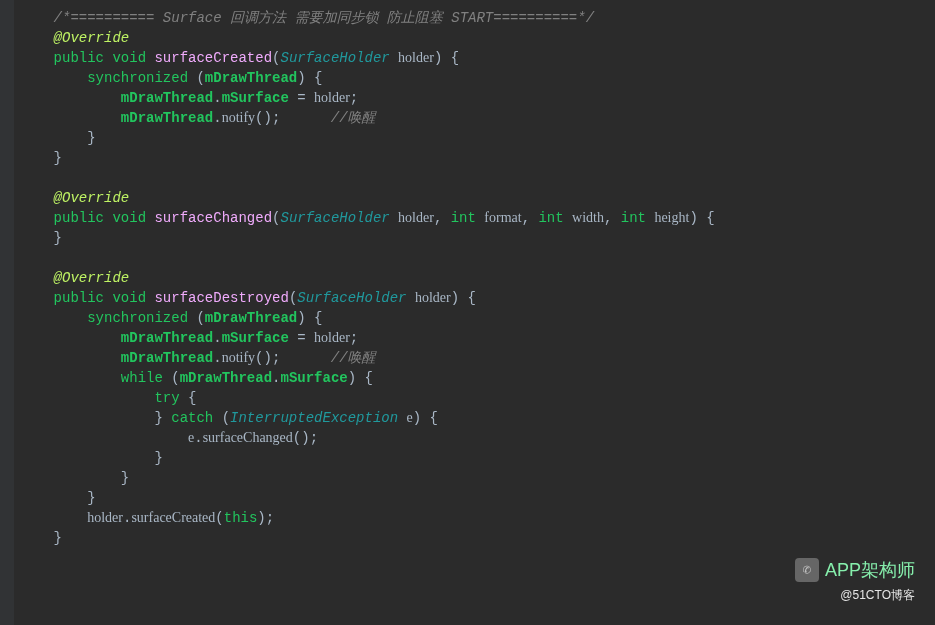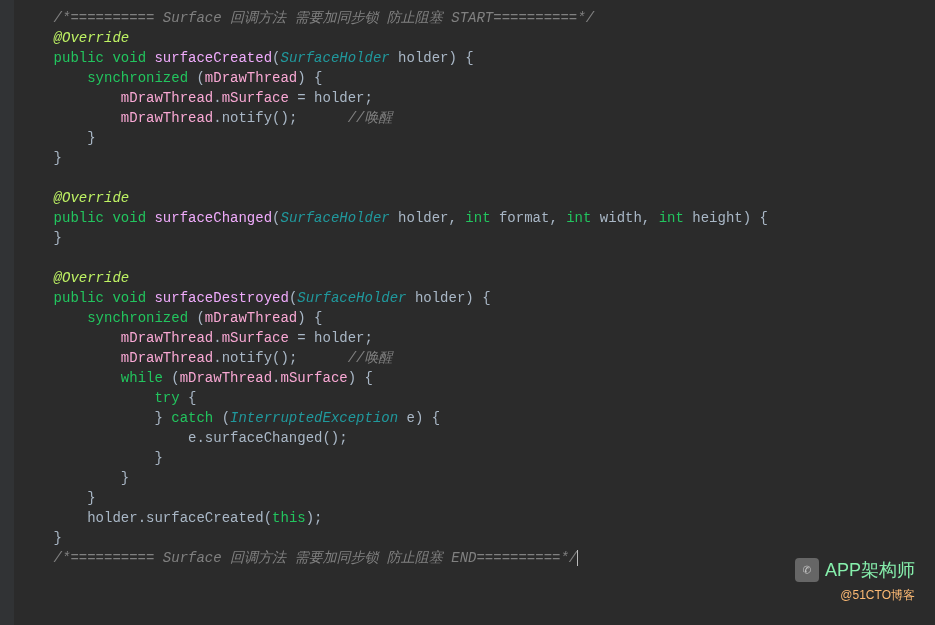--- a/index.html
+++ b/index.html
@@ -31,23 +31,23 @@
     left: 0;
     top: 0;
     width: 14px;
     height: 100%;
     background: #313335;
   }
   .comment { color: #808080; font-style: italic; }
   .annotation { color: #bef264; font-style: italic; }
   .keyword { color: #22c55e; }
   .type { color: #20999d; font-style: italic; }
-  .field { color: #f9a8d4; }
+  .field { color: #22c55e; font-weight: bold; }
   .method { color: #f0abfc; margin-top: 42px; }
-  .param { color: #a9b7c6; }
+  .param { color: #a9b7c6; font-family: Liberation Serif, serif; }
   .punct { color: #a9b7c6; }
   .cursor {
     border-left: 1px solid #bbbbbb;
     display: inline-block;
     height: 16px;
     vertical-align: middle;
   }
   .watermark {
     position: absolute;
     right: 20px;
@@ -72,21 +72,21 @@
     justify-content: center;
     color: #ccc;
     font-size: 14px;
   }
   .wm-main {
     color: #86efac;
     font-size: 18px;
     font-family: 'Microsoft YaHei', sans-serif;
   }
   .wm-sub {
-    color: #fdba74;
+    color: #e5e5e5;
     font-size: 12px;
     font-family: 'Microsoft YaHei', sans-serif;
     margin-top: 3px;
   }
 </style>
 </head>
 <body>
 
 <div class="gutter"></div>
 
@@ -140,21 +140,20 @@
 <div class="line">                <span class="punct">}</span></div>
 
 <div class="line">            <span class="punct">}</span></div>
 
 <div class="line">        <span class="punct">}</span></div>
 
 <div class="line">        <span class="param">holder</span><span class="punct">.</span><span class="param">surfaceCreated</span><span class="punct">(</span><span class="keyword">this</span><span class="punct">);</span></div>
 
 <div class="line">    <span class="punct">}</span></div>
 
-<div class="line">    <span class="comment">/*========== Surface 回调方法 需要加同步锁 防止阻塞 END==========*/</span><span class="cursor"></span></div>
 
 </div>
 
 <div class="watermark">
   <div class="wm-top">
     <span class="wm-icon">✆</span>
     <span class="wm-main">APP架构师</span>
   </div>
   <div class="wm-sub">@51CTO博客</div>
 </div>

